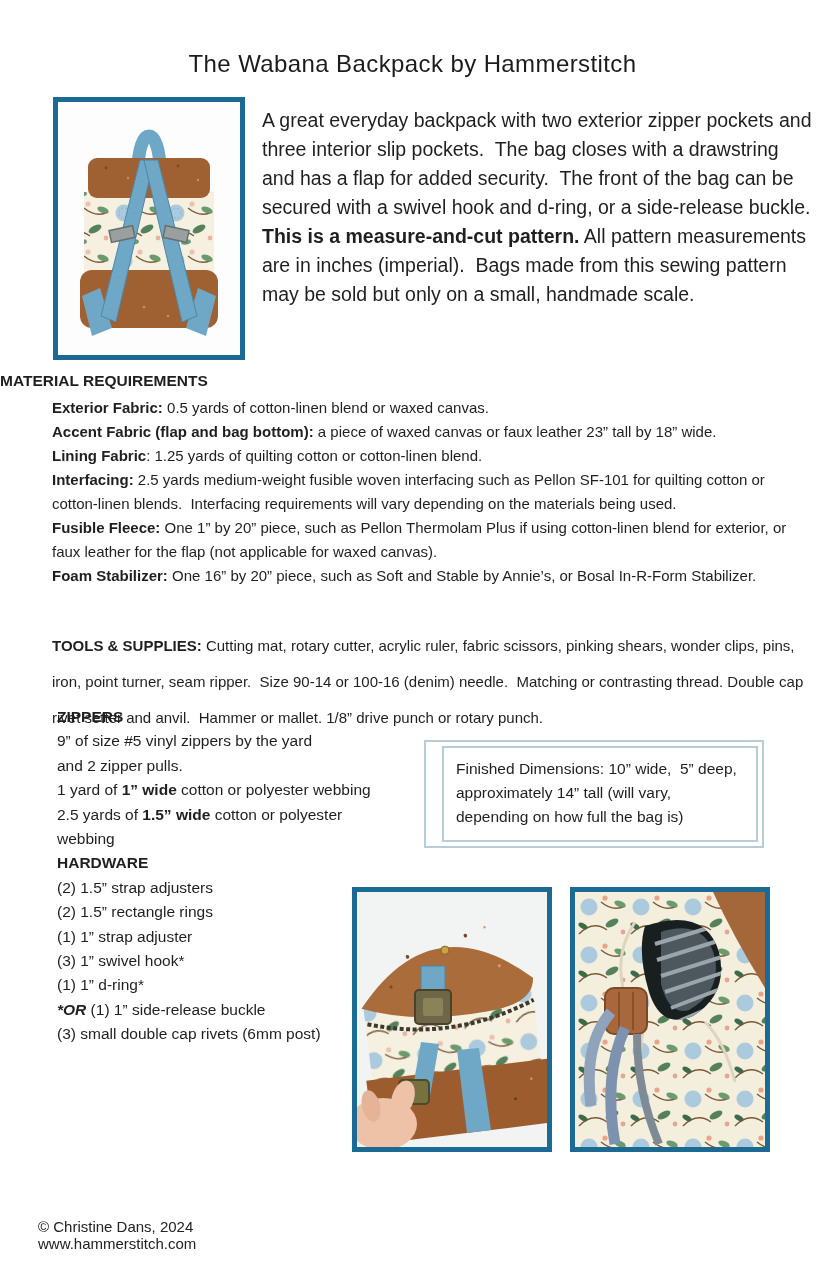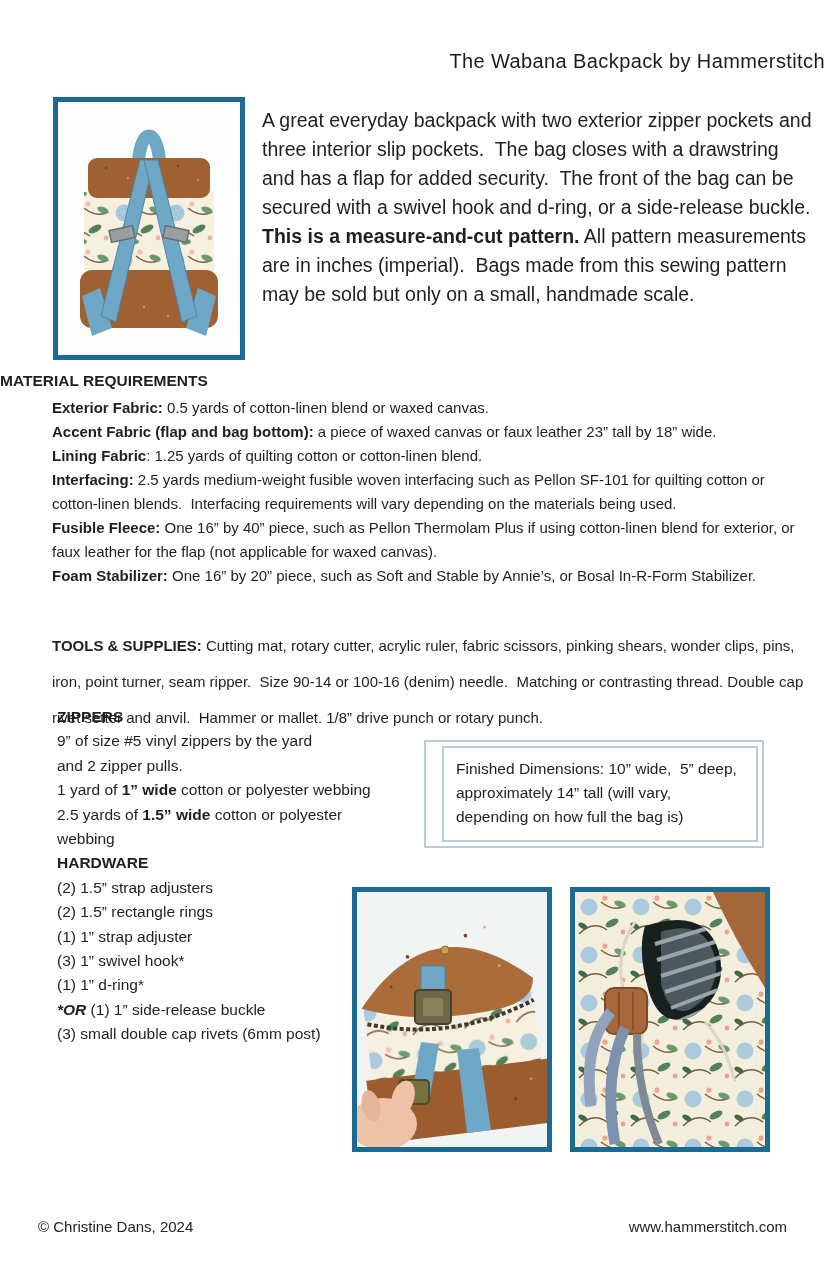--- a/index.html
+++ b/index.html
@@ -3,22 +3,22 @@
 <meta charset="utf-8">
 <style>
   :root{ --teal:#1a6a94; --boxborder:#b9cdd9; }
   html,body{ margin:0; padding:0; background:#ffffff; }
   .page{ position:relative; width:825px; height:1275px; background:#fff; overflow:hidden;
          font-family:"Liberation Sans", sans-serif; color:#1f1f1f; }
   .pw{ white-space:pre-wrap; }
   .b{ font-weight:bold; }
   .bi{ font-weight:bold; font-style:italic; }
 
-  .title{ position:absolute; top:50px; left:0; width:100%; text-align:right;
-          font-size:20px; letter-spacing:.4px; color:#1c1c1c; }
+  .title{ position:absolute; top:50px; left:0; width:100%; text-align:center;
+          font-size:24px; letter-spacing:.4px; color:#1c1c1c; }
 
   .hero{ position:absolute; left:53px; top:97px; width:182px; height:253px;
          border:5px solid var(--teal); background:#fdfdfd; }
   .hero svg{ display:block; width:100%; height:100%; }
 
   .intro{ position:absolute; left:262px; top:106px; width:552px;
           font-size:19.5px; line-height:29px; }
 
   .mheading{ position:absolute; top:372px; left:0; width:100%; text-align:left;
              font-weight:bold; font-size:15.5px; }
@@ -36,21 +36,21 @@
   .dimbox-inner{ border:2px solid var(--boxborder); padding:9px 12px 11px 12px;
                  font-size:15.5px; line-height:24px;margin-left:12px; }
 
   .photo{ position:absolute; top:887px; width:190px; height:255px;
           border:5px solid var(--teal); background:#f2f3f3; }
   .photo svg{ display:block; width:100%; height:100%; }
   .photo1{ left:352px; }
   .photo2{ left:570px; }
 
   .footer{ position:absolute; top:1218px; left:38px; right:38px;
-           display:flex; justify-content:space-between; font-size:15px; color:#222; }
+           display:flex; justify-content:space-between; font-size:15px; color:#222;flex-direction:column; }
 </style>
 </head>
 <body>
 
 <div class="page">
 
   <div class="title">The Wabana Backpack by Hammerstitch</div>
 
   <div class="hero">
     <svg viewBox="0 0 182 253">
@@ -91,21 +91,21 @@
 
   <div class="intro pw"><span>A great everyday backpack with two exterior zipper pockets and three interior slip pockets.  The bag closes with a drawstring and has a flap for added security.  The front of the bag can be secured with a swivel hook and d-ring, or a side-release buckle. </span><span class="b">This is a measure-and-cut pattern.</span><span> All pattern measurements are in inches (imperial).  Bags made from this sewing pattern may be sold but only on a small, handmade scale.</span></div>
 
   <div class="mheading">MATERIAL REQUIREMENTS</div>
 
   <div class="material">
     <div class="pw"><span class="b">Exterior Fabric:</span><span> 0.5 yards of cotton-linen blend or waxed canvas.</span></div>
     <div class="pw"><span class="b">Accent Fabric (flap and bag bottom):</span><span> a piece of waxed canvas or faux leather 23” tall by 18” wide.</span></div>
     <div class="pw"><span class="b">Lining Fabric</span><span>: 1.25 yards of quilting cotton or cotton-linen blend.</span></div>
     <div class="pw"><span class="b">Interfacing:</span><span> 2.5 yards medium-weight fusible woven interfacing such as Pellon SF-101 for quilting cotton or cotton-linen blends.  Interfacing requirements will vary depending on the materials being used.</span></div>
-    <div class="pw"><span class="b">Fusible Fleece:</span><span> One 16” by 40” piece, such as Pellon Thermolam Plus if using cotton-linen blend for exterior, or faux leather for the flap (not applicable for waxed canvas).</span></div>
+    <div class="pw"><span class="b">Fusible Fleece:</span><span> One 1” by 20” piece, such as Pellon Thermolam Plus if using cotton-linen blend for exterior, or faux leather for the flap (not applicable for waxed canvas).</span></div>
     <div class="pw"><span class="b">Foam Stabilizer:</span><span> One 16” by 20” piece, such as Soft and Stable by Annie’s, or Bosal In-R-Form Stabilizer.</span></div>
   </div>
 
   <div class="tools pw"><span class="b">TOOLS &amp; SUPPLIES:</span><span> Cutting mat, rotary cutter, acrylic ruler, fabric scissors, pinking shears, wonder clips, pins, iron, point turner, seam ripper.  Size 90-14 or 100-16 (denim) needle.  Matching or contrasting thread. Double cap rivet setter and anvil.  Hammer or mallet. 1/8” drive punch or rotary punch.</span></div>
 
   <div class="leftcol">
     <div class="hd">ZIPPERS</div>
     <div>9” of size #5 vinyl zippers by the yard</div>
     <div>and 2 zipper pulls.</div>
     <div class="pw"><span>1 yard of </span><span class="b">1” wide</span><span> cotton or polyester webbing</span></div>

